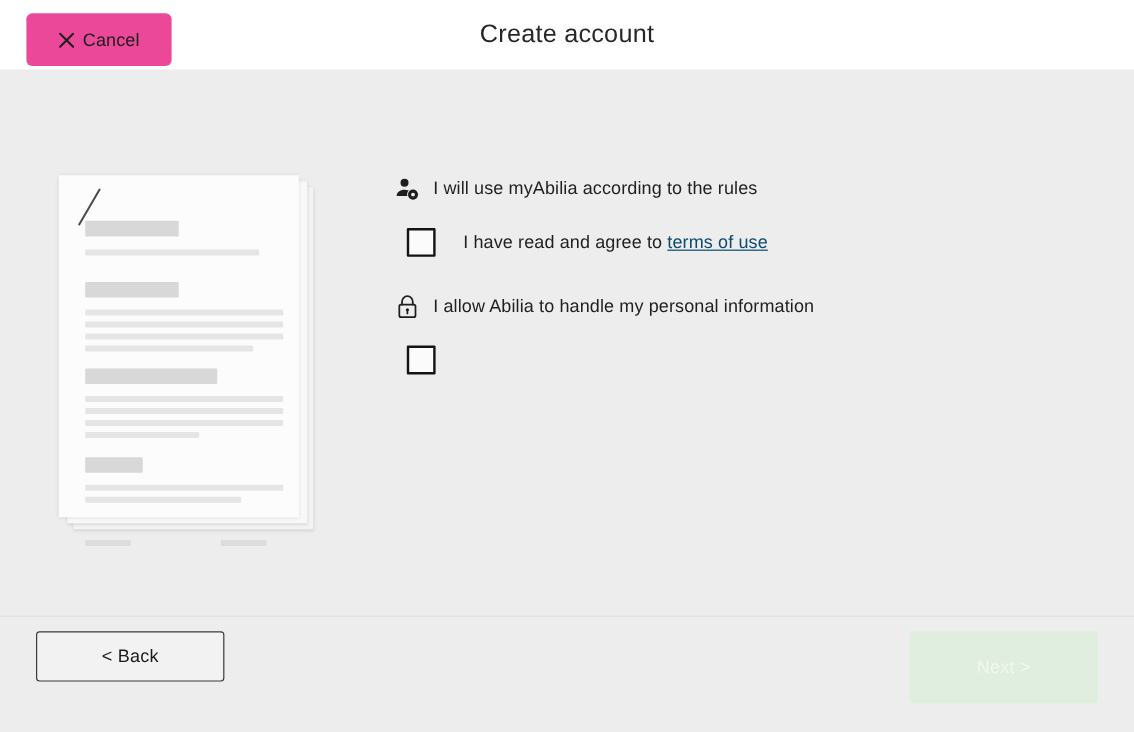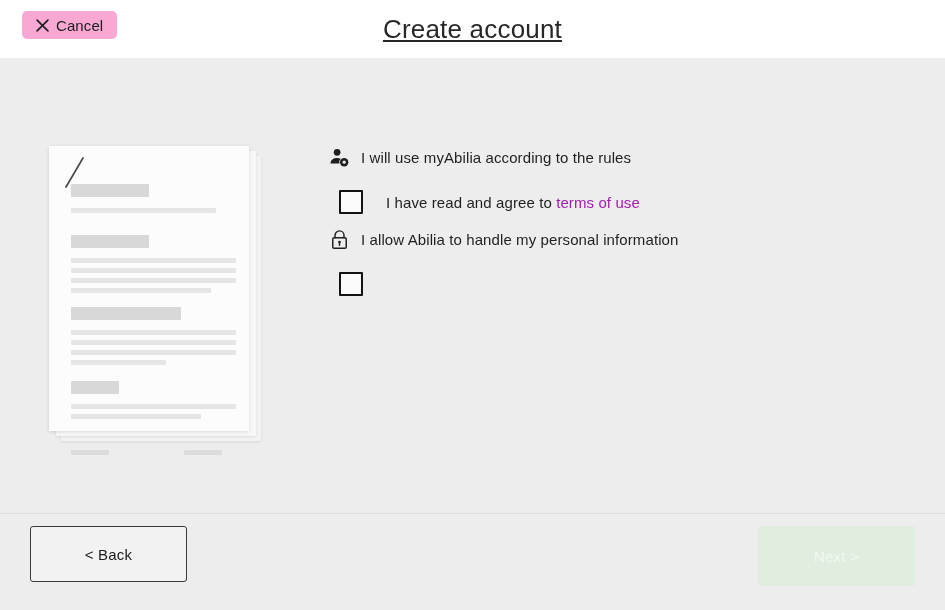--- a/index.html
+++ b/index.html
@@ -32,48 +32,47 @@
     flex: 0 0 58px;
     background: #ffffff;
     display: flex;
     align-items: center;
     box-sizing: border-box;
   }
   .cancel-button {
     position: absolute;
     left: 22px;
     top: 11px;
-    height: 28px;
-    padding: 0 14px;
+    height: 44px;
+    padding: 0 27px;
     display: flex;
     align-items: center;
     gap: 7px;
-    background: #f9a8d4;
+    background: #ec4899;
     border: none;
     border-radius: 5px;
     cursor: pointer;
     font-family: "Liberation Sans", sans-serif;
     font-size: 15px;
     color: #1d1d1d;
     letter-spacing: .1px;
   }
   .cancel-x {
     display: inline-flex;
     width: 13px;
     height: 13px;
     flex: 0 0 13px;
   }
   .page-title {
     width: 100%;
     text-align: center;
-    font-size: 26px;
+    font-size: 21px;
     color: #272727;
     letter-spacing: .2px;
     font-weight: 400;
-    text-decoration: underline;
   }
 
   
   .body-area {
     position: relative;
     flex: 1 1 auto;
     background: #ededed;
     overflow: hidden;
   }
 
@@ -137,21 +136,21 @@
   }
 
   
   .consent-col {
     position: absolute;
     left: 328px;
     top: 86px;
     width: 560px;
   }
   .consent-block {
-    margin-bottom: 12px;
+    margin-bottom: 28px;
   }
   .consent-block:last-child { margin-bottom: 0; }
   .consent-heading {
     display: flex;
     align-items: center;
     gap: 11px;
     min-height: 26px;
   }
   .consent-heading-icon {
     flex: 0 0 22px;
@@ -183,38 +182,39 @@
     border-radius: 1px;
     cursor: pointer;
   }
   .consent-label {
     font-size: 15px;
     color: #1f1f1f;
     letter-spacing: .1px;
     padding-left: 11px;
   }
   .consent-link {
-    color: #a21caf;
+    color: #0c4a6e;
+    text-decoration: underline;
     cursor: pointer;
   }
 
   
   .footer {
     position: relative;
     flex: 0 0 96px;
     height: 96px;
     background: #ededed;
     border-top: 1px solid #dedede;
   }
   .back-button {
     position: absolute;
     left: 30px;
     top: 12px;
     width: 157px;
-    height: 56px;
+    height: 42px;
     box-sizing: border-box;
     background: #f2f2f2;
     border: 1.6px solid #3b3b3b;
     border-radius: 3px;
     font-family: "Liberation Sans", sans-serif;
     font-size: 15px;
     color: #1b1b1b;
     cursor: pointer;
     letter-spacing: .2px;
   }

